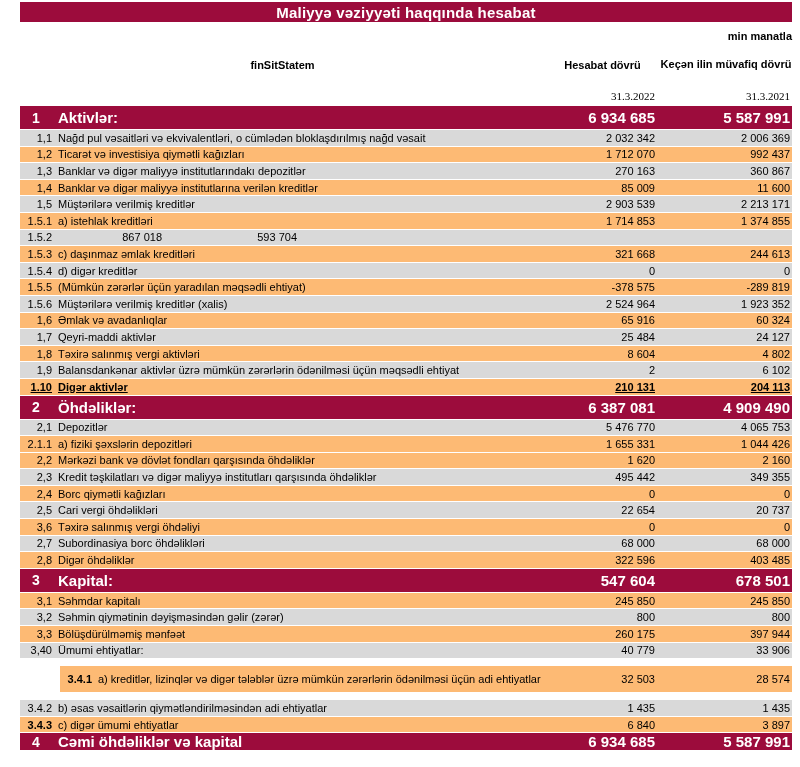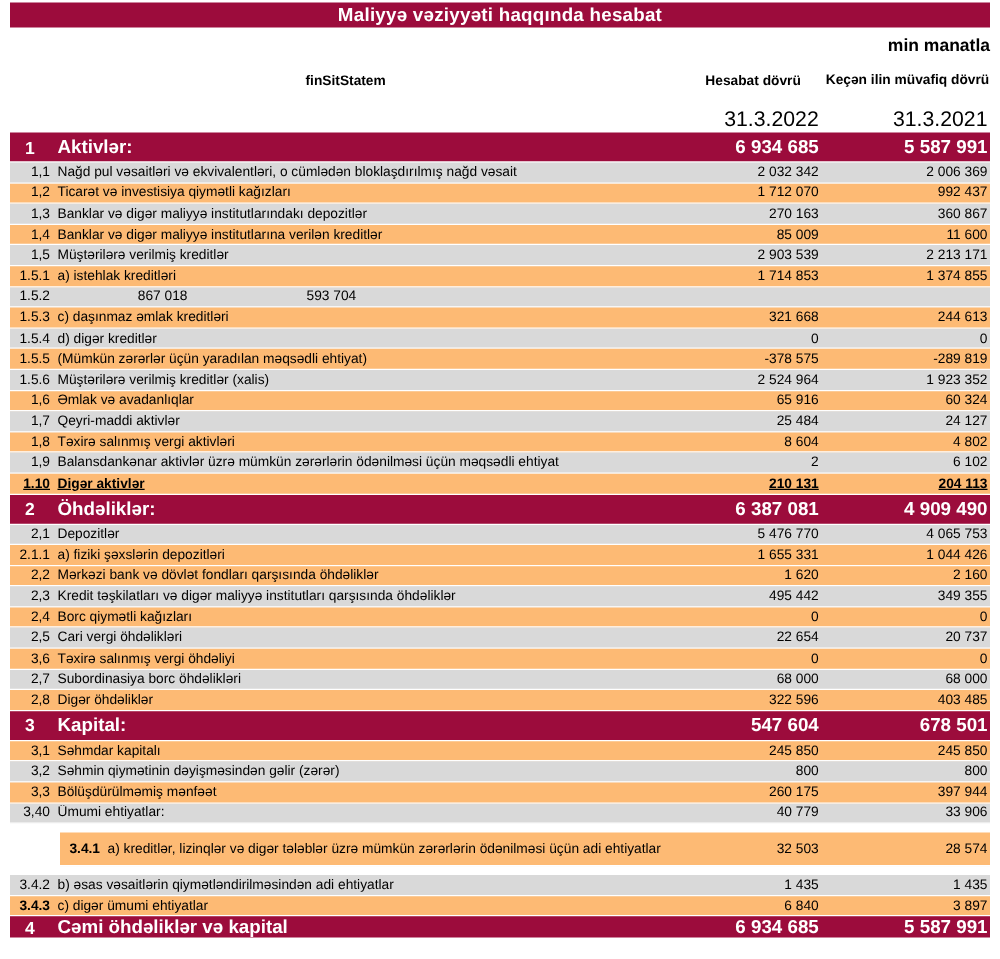--- a/index.html
+++ b/index.html
@@ -1,31 +1,31 @@
 <!DOCTYPE html>
 <html style="--accent: #9C0C3C; --shade: #D9D9D9;"><head>
 <meta charset="utf-8">
 <style>
   :root{
     --accent:#9C0C3C;
     --shade:#D9D9D9;
   }
   *{margin:0;padding:0;box-sizing:border-box;}
   body{background:#fff;font-family:"Liberation Sans",sans-serif;color:#000;}
-  .page{width:800px;height:767px;background:#fff;padding:2px 8px 0 8px;overflow:hidden;}
+  .page{width:800px;height:767px;background:#fff;padding:2px 8px 0 20px;overflow:hidden;}
 
   .title-bar{height:20px;background:var(--accent);color:#fff;font-weight:700;font-size:15px;
     display:flex;align-items:center;justify-content:center;letter-spacing:.2px;}
   .unit-row{height:16px;margin-top:6px;display:flex;align-items:center;justify-content:flex-end;
-    font-weight:700;font-size:14px;}
+    font-weight:700;font-size:11px;}
   .col-headers{height:42px;display:flex;align-items:center;font-weight:700;font-size:11px;}
   .col-head-label{flex:1;text-align:center;}
   .col-head-1{width:115px;text-align:center;}
   .col-head-2{width:132px;text-align:center;line-height:1.25;}
-  .dates-row{height:20px;display:flex;align-items:center;font-size:17px;}
+  .dates-row{height:20px;display:flex;align-items:center;font-size:11px;font-family:Liberation Serif, serif;}
   .dates-sp{flex:1;}
   .date-1{width:115px;text-align:right;padding-right:5px;}
   .date-2{width:132px;text-align:right;padding-right:2px;}
 
   .section-bar{height:23px;background:var(--accent);color:#fff;display:flex;align-items:center;
     font-weight:700;font-size:15px;margin-bottom:1px;}
   .section-bar.short{height:17px;margin-bottom:0;}
   .sec-num{width:32px;text-align:center;font-size:14px;}
   .sec-title{flex:1;padding-left:6px;}
   .sec-v1{width:115px;text-align:right;padding-right:5px;}

